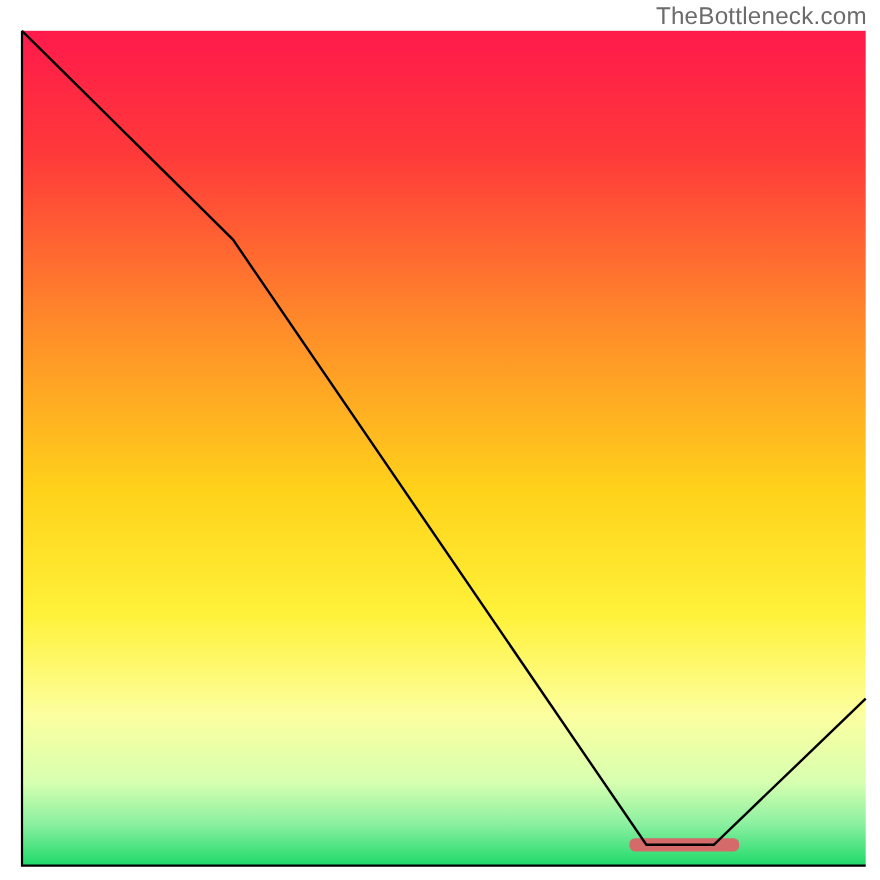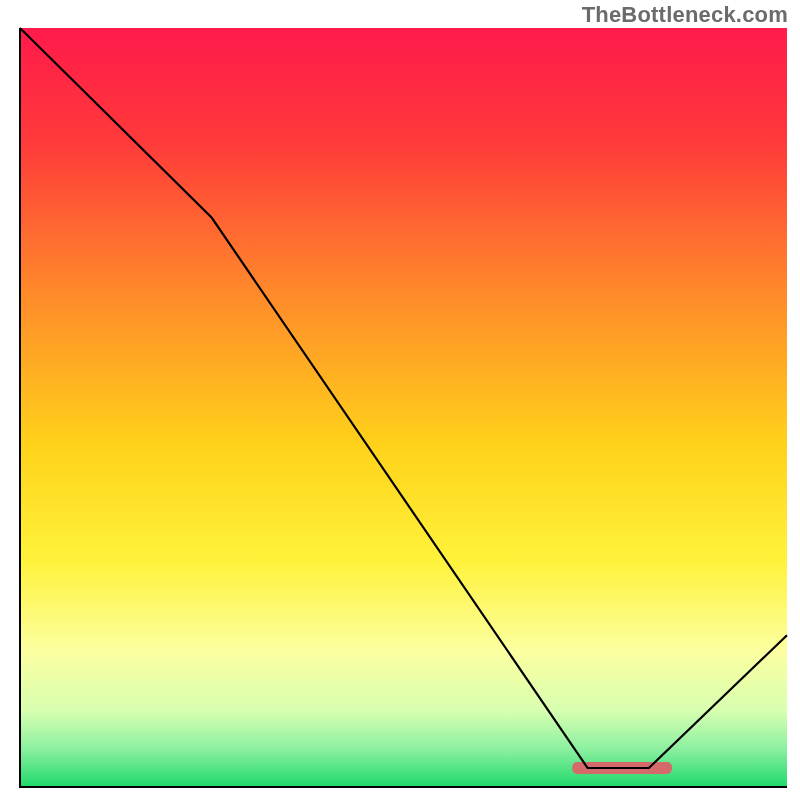--- a/index.html
+++ b/index.html
@@ -14,21 +14,21 @@
   .container {
     position: relative;
     width: 800px;
     height: 800px;
   }
   .watermark {
     position: absolute;
     top: 2px;
     right: 12px;
     font-size: 22px;
-    font-weight: 700;
+    font-weight: 400;
     color: #6b6b6b;
     letter-spacing: 0.2px;
     z-index: 10;
   }
   .chart-svg {
     position: absolute;
     top: 0;
     left: 0;
     width: 800px;
     height: 800px;

